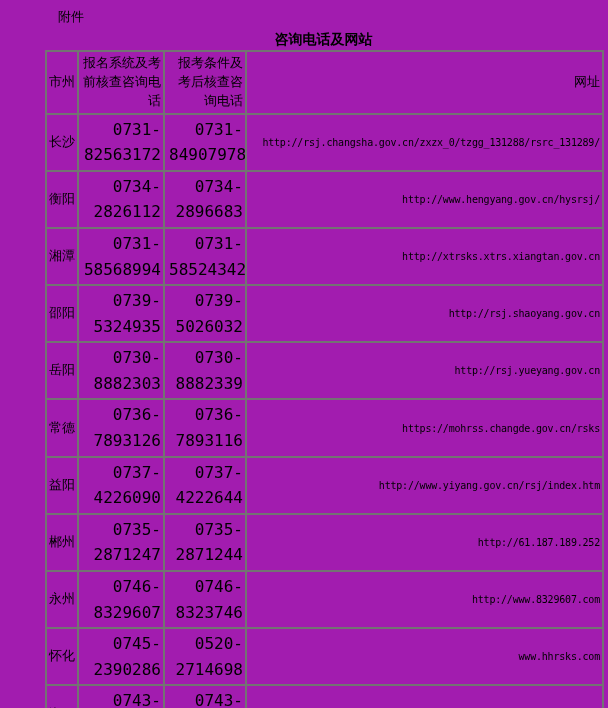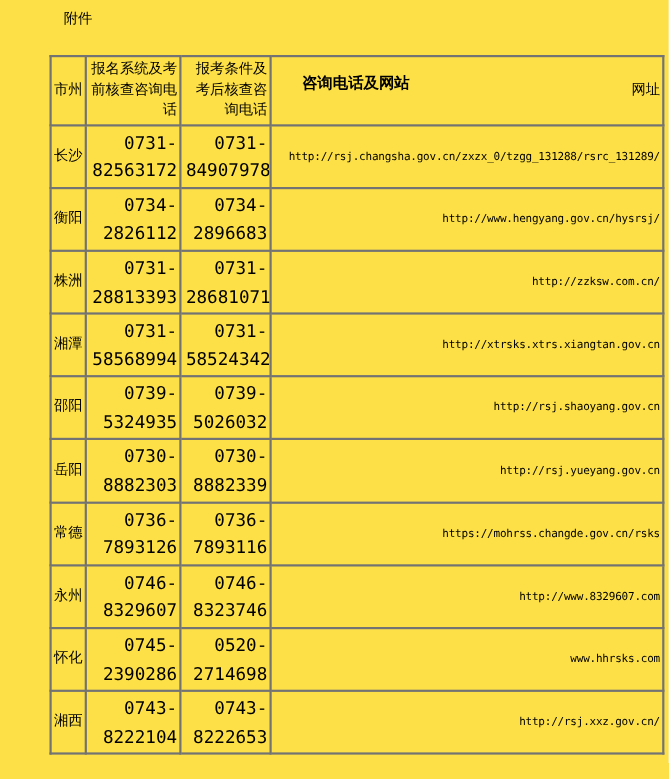--- a/index.html
+++ b/index.html
@@ -6,38 +6,37 @@
     margin: 0;
     padding: 0;
     background: #ffffff;
     color: #000000;
     font-family: "DejaVu Sans", sans-serif;
   }
   .page {
     position: relative;
     width: 608px;
     height: 708px;
-    background: #fde047;
+    background: #a21caf;
     overflow: hidden;
   }
   .attachment-label {
     position: absolute;
     left: 58px;
     top: 8px;
     font-size: 13px;
   }
   .doc-title {
     position: absolute;
     left: 45px;
     top: 31px;
     width: 557px;
     text-align: center;
     font-weight: bold;
     font-size: 14px;
-    margin-top: 36px;
   }
   table.contact-table {
     position: absolute;
     left: 45px;
     top: 50px;
     width: 557px;
     border-collapse: collapse;
     table-layout: fixed;
   }
   .contact-table th, .contact-table td {
@@ -102,26 +101,20 @@
       <td class="phone-cell">0731-84907978</td>
       <td class="website-cell">http://rsj.changsha.gov.cn/zxzx_0/tzgg_131288/rsrc_131289/</td>
     </tr>
         <tr>
       <td class="city-cell">衡阳</td>
       <td class="phone-cell">0734-2826112</td>
       <td class="phone-cell">0734-2896683</td>
       <td class="website-cell">http://www.hengyang.gov.cn/hysrsj/</td>
     </tr>
         <tr>
-      <td class="city-cell">株洲</td>
-      <td class="phone-cell">0731-28813393</td>
-      <td class="phone-cell">0731-28681071</td>
-      <td class="website-cell">http://zzksw.com.cn/</td>
-    </tr>
-        <tr>
       <td class="city-cell">湘潭</td>
       <td class="phone-cell">0731-58568994</td>
       <td class="phone-cell">0731-58524342</td>
       <td class="website-cell">http://xtrsks.xtrs.xiangtan.gov.cn</td>
     </tr>
         <tr>
       <td class="city-cell">邵阳</td>
       <td class="phone-cell">0739-5324935</td>
       <td class="phone-cell">0739-5026032</td>
       <td class="website-cell">http://rsj.shaoyang.gov.cn</td>
@@ -130,20 +123,32 @@
       <td class="city-cell">岳阳</td>
       <td class="phone-cell">0730-8882303</td>
       <td class="phone-cell">0730-8882339</td>
       <td class="website-cell">http://rsj.yueyang.gov.cn</td>
     </tr>
         <tr>
       <td class="city-cell">常德</td>
       <td class="phone-cell">0736-7893126</td>
       <td class="phone-cell">0736-7893116</td>
       <td class="website-cell">https://mohrss.changde.gov.cn/rsks</td>
+    </tr>
+        <tr>
+      <td class="city-cell">益阳</td>
+      <td class="phone-cell">0737-4226090</td>
+      <td class="phone-cell">0737-4222644</td>
+      <td class="website-cell">http://www.yiyang.gov.cn/rsj/index.htm</td>
+    </tr>
+        <tr>
+      <td class="city-cell">郴州</td>
+      <td class="phone-cell">0735-2871247</td>
+      <td class="phone-cell">0735-2871244</td>
+      <td class="website-cell">http://61.187.189.252</td>
     </tr>
         <tr>
       <td class="city-cell">永州</td>
       <td class="phone-cell">0746-8329607</td>
       <td class="phone-cell">0746-8323746</td>
       <td class="website-cell">http://www.8329607.com</td>
     </tr>
         <tr>
       <td class="city-cell">怀化</td>
       <td class="phone-cell">0745-2390286</td>

